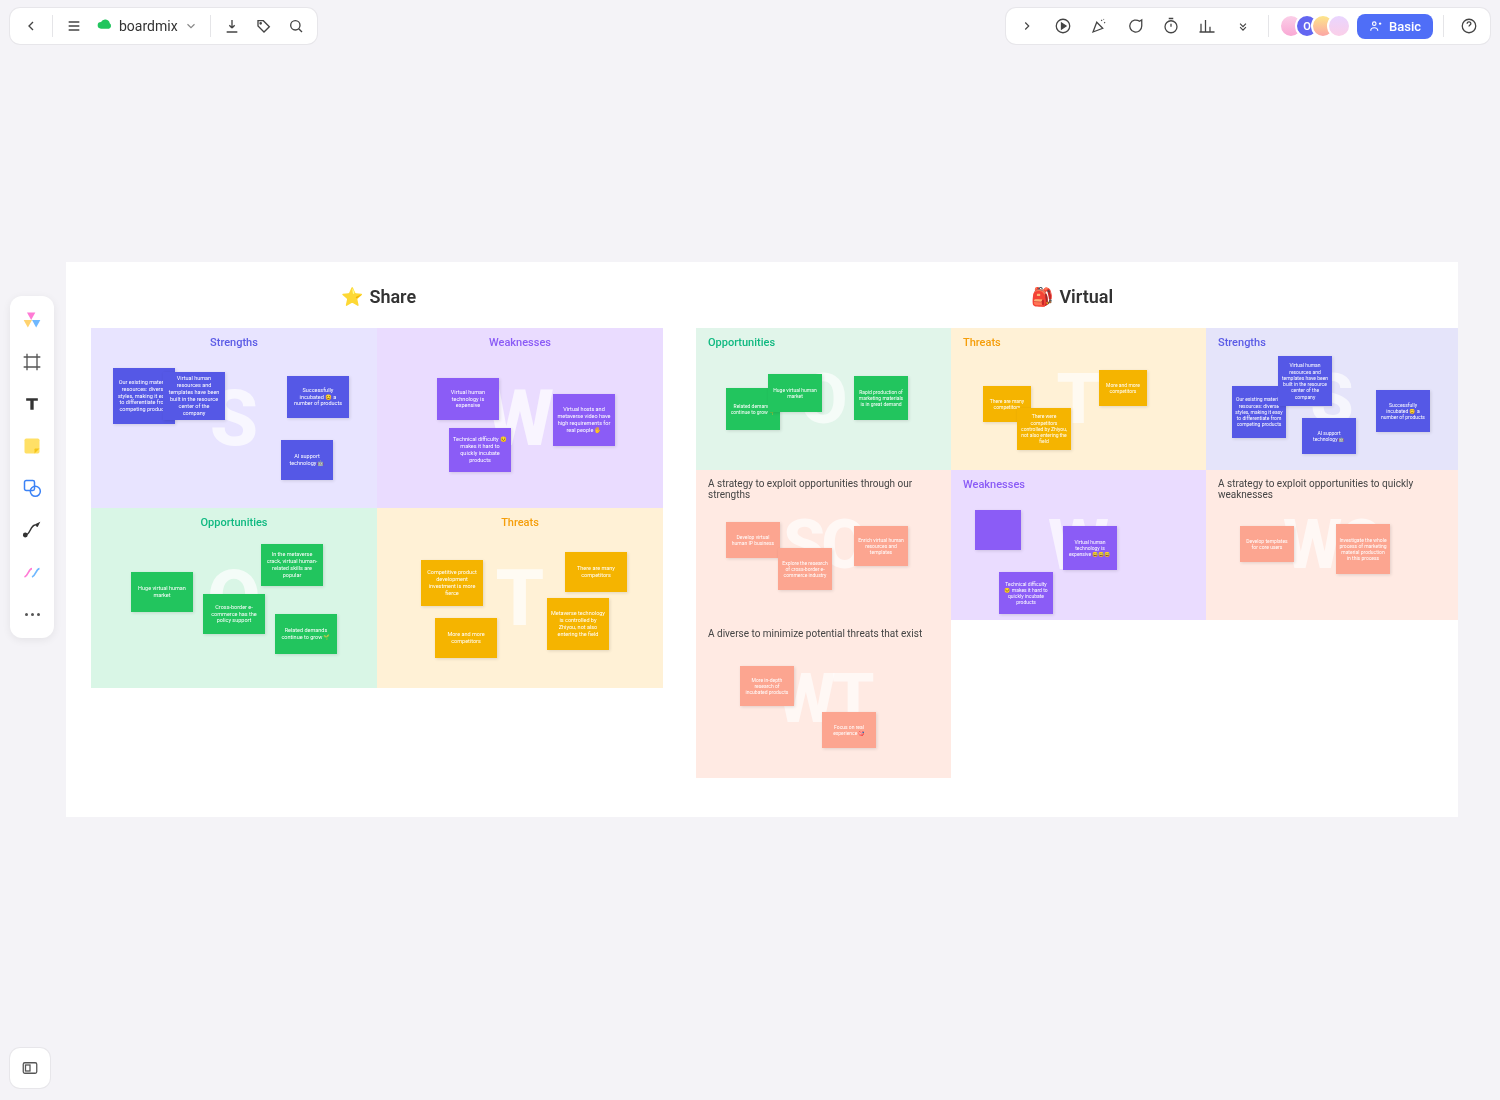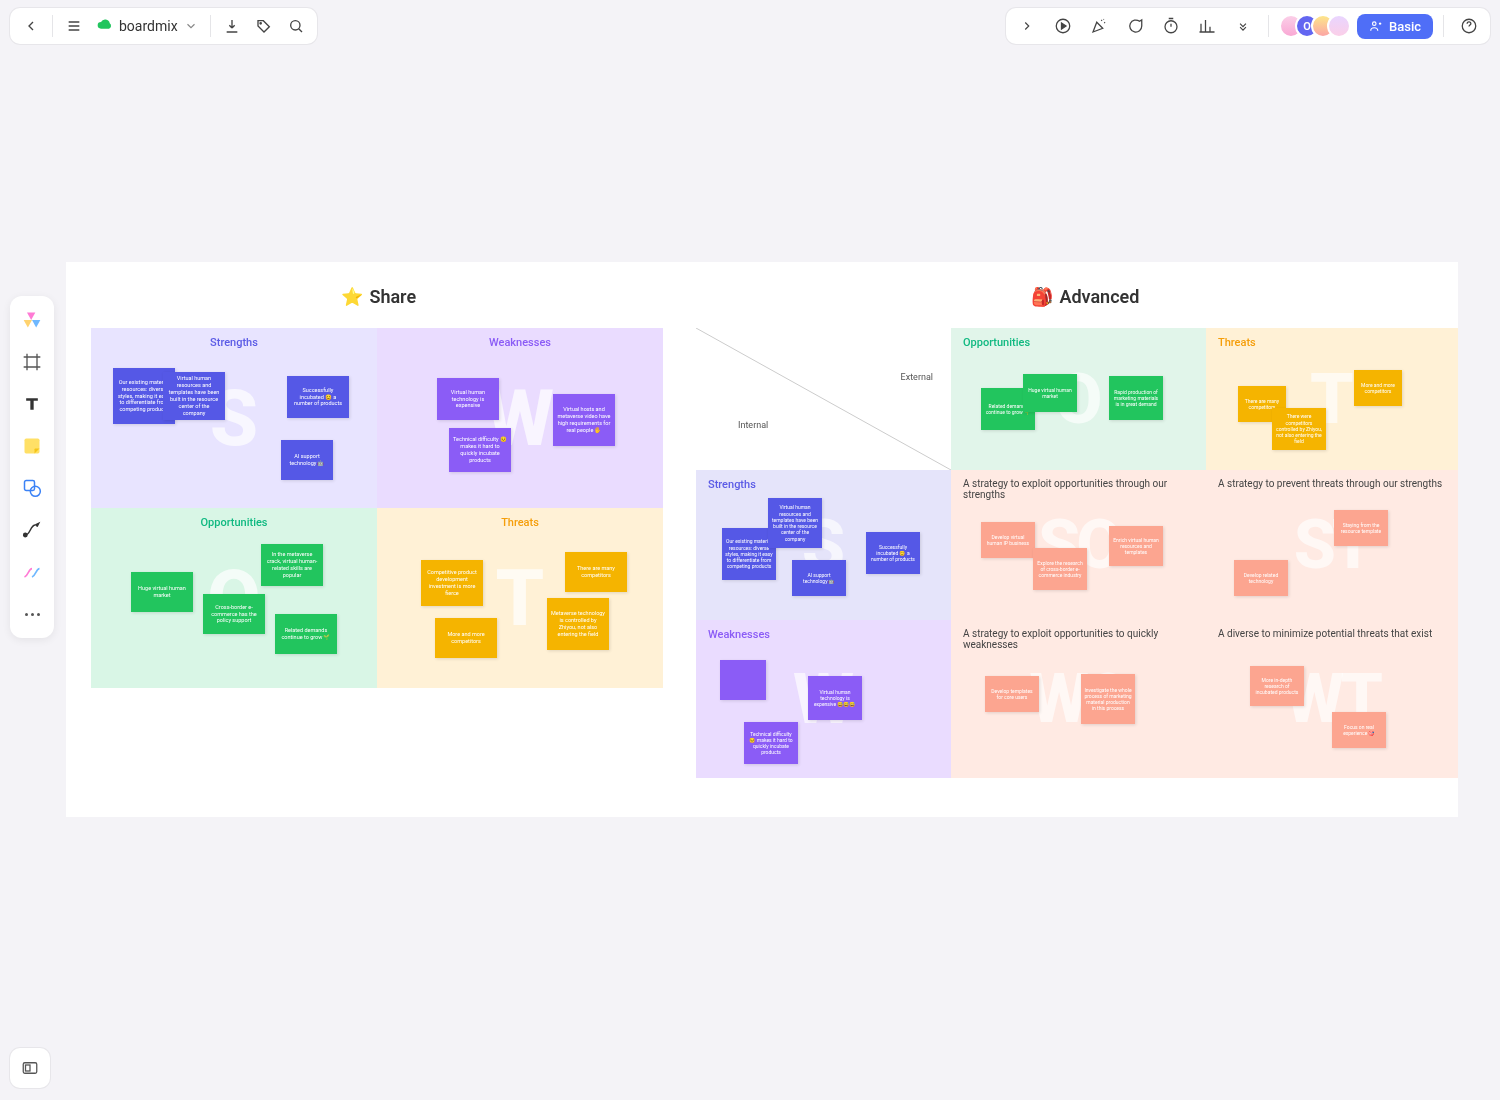--- a/index.html
+++ b/index.html
@@ -308,21 +308,21 @@
 </div>
 
 <div class="canvas">
 
   <div class="board-title" style="left:275px;top:24px;">
     <span class="emoji">⭐</span>
     <span>Share</span>
   </div>
   <div class="board-title" style="left:965px;top:24px;">
     <span class="emoji">🎒</span>
-    <span>Advanced</span>
+    <span>Virtual</span>
   </div>
 
   <div class="basic-swot">
     <div class="quad q-s">
       <div class="quad-letter">S</div>
       <div class="quad-title">Strengths</div>
       <div class="note blue" style="left:22px;top:40px;height:56px;">Our existing material resources: diverse styles, making it easy to differentiate from competing products</div>
       <div class="note blue" style="left:72px;top:44px;height:48px;">Virtual human resources and templates have been built in the resource center of the company</div>
       <div class="note blue" style="left:196px;top:48px;height:42px;">Successfully incubated 😊 a number of products</div>
       <div class="note blue" style="left:190px;top:112px;height:36px;width:52px;">AI support technology 🤖</div>
@@ -347,27 +347,20 @@
       <div class="quad-title">Threats</div>
       <div class="note yellow" style="left:44px;top:52px;height:46px;">Competitive product development investment is more fierce</div>
       <div class="note yellow" style="left:58px;top:110px;height:34px;">More and more competitors</div>
       <div class="note yellow" style="left:188px;top:44px;height:34px;">There are many competitors</div>
       <div class="note yellow" style="left:170px;top:90px;height:52px;">Metaverse technology is controlled by Zhiyou, not also entering the field</div>
     </div>
   </div>
 
   <div class="adv-swot">
 
-    <div class="adv-cell c-blank">
-      <svg class="diag-line" preserveAspectRatio="none">
-          <line x1="0" y1="0" x2="255" y2="142" stroke="#ccc" stroke-width="1"></line>
-        </svg>
-      <div class="diag-labels" style="right:18px;top:44px;">External</div>
-      <div class="diag-labels" style="left:42px;top:92px;">Internal</div>
-    </div>
     <div class="adv-cell c-opp">
       <div class="adv-letter">O</div>
       <div class="adv-title">Opportunities</div>
       <div class="anote green" style="left:30px;top:60px;height:42px;">Related demands continue to grow 🌱</div>
       <div class="anote green" style="left:72px;top:46px;height:38px;">Huge virtual human market</div>
       <div class="anote green" style="left:158px;top:48px;height:44px;">Rapid production of marketing materials is in great demand</div>
     </div>
     <div class="adv-cell c-thr">
       <div class="adv-letter">T</div>
       <div class="adv-title">Threats</div>
@@ -384,26 +377,20 @@
       <div class="anote blue" style="left:96px;top:90px;height:30px;">AI support technology 🤖</div>
       <div class="anote blue" style="left:170px;top:62px;height:42px;">Successfully incubated 😊 a number of products</div>
     </div>
     <div class="adv-cell c-pink">
       <div class="adv-letter two">SO</div>
       <div class="adv-strategy">A strategy to exploit opportunities through our strengths</div>
       <div class="anote salmon" style="left:30px;top:52px;height:34px;">Develop virtual human IP business</div>
       <div class="anote salmon" style="left:82px;top:78px;height:42px;">Explore the research of cross-border e-commerce industry</div>
       <div class="anote salmon" style="left:158px;top:56px;height:40px;">Enrich virtual human resources and templates</div>
     </div>
-    <div class="adv-cell c-pink">
-      <div class="adv-letter two">ST</div>
-      <div class="adv-strategy">A strategy to prevent threats through our strengths</div>
-      <div class="anote salmon" style="left:128px;top:40px;height:34px;">Staying from the resource template</div>
-      <div class="anote salmon" style="left:28px;top:90px;height:36px;">Develop related technology</div>
-    </div>
 
     <div class="adv-cell c-weak">
       <div class="adv-letter">W</div>
       <div class="adv-title">Weaknesses</div>
       <div class="anote purple" style="left:24px;top:40px;height:40px;width:46px;"></div>
       <div class="anote purple" style="left:112px;top:56px;height:44px;">Virtual human technology is expensive 😅😅😅</div>
       <div class="anote purple" style="left:48px;top:102px;height:42px;">Technical difficulty 😣 makes it hard to quickly incubate products</div>
     </div>
     <div class="adv-cell c-pink">
       <div class="adv-letter two">WO</div>

